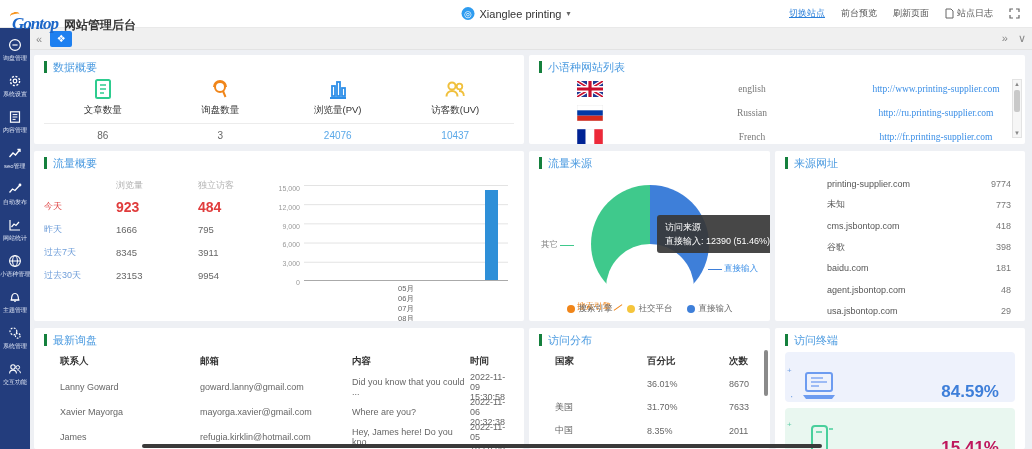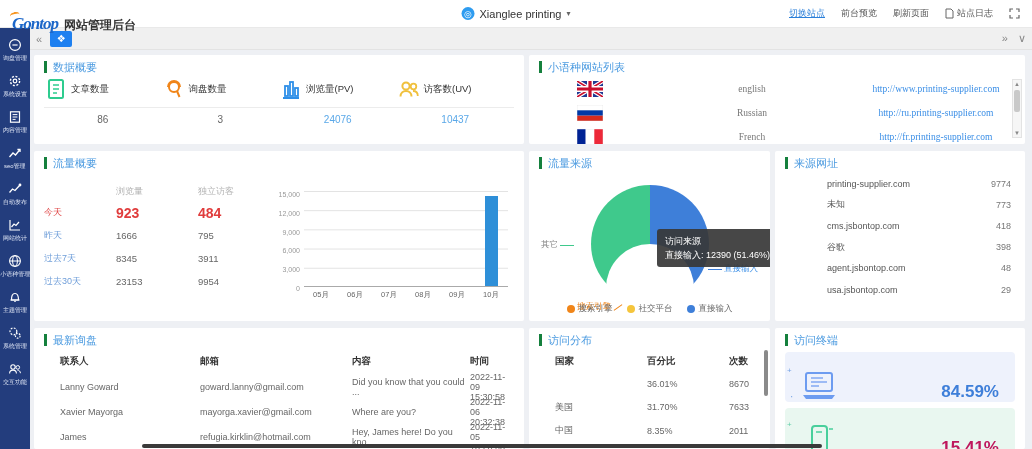--- a/index.html
+++ b/index.html
@@ -31,59 +31,59 @@
   .tab-arrow { color:#888; font-size:11px; cursor:pointer; }
   .tab-active { width:22px; height:16px; background:#1e80f0; color:#fff; font-size:10px; display:flex; align-items:center; justify-content:center; border-radius:2px; cursor:pointer; }
   .tab-right { margin-left:auto; display:flex; gap:10px; }
 
   .content { flex:1; padding:5px 7px 0 4px; display:grid; grid-template-columns:490px 241px 1fr; grid-template-rows:89px 170px 1fr; gap:7px 5px; overflow:hidden; }
   .panel { background:#fff; border-radius:2px; padding:6px 10px; overflow:hidden; position:relative; }
   .ptitle { font-size:11px; color:#4a9ae0; border-left:3px solid #15803d; padding-left:6px; line-height:12px; margin-bottom:4px; }
 
   
   .stats-row { display:grid; grid-template-columns:repeat(4,1fr); margin-top:2px; }
-  .stat { display:flex; flex-direction:row; align-items:center; gap:3px; }
+  .stat { display:flex; flex-direction:column; align-items:center; gap:3px; }
   .stat .lbl { font-size:9.5px; color:#333; }
   .stats-vals { display:grid; grid-template-columns:repeat(4,1fr); border-top:1px solid #ececec; margin-top:6px; padding-top:6px; }
   .stats-vals span { text-align:center; font-size:10px; color:#666; }
   .stats-vals span.blue { color:#5aa8e8; }
 
   
   .lang-row { display:grid; grid-template-columns:70px 210px 1fr; align-items:center; height:24px; padding-left:38px;font-family:Liberation Serif, serif; }
   .lang-name { font-size:9.5px; color:#777; text-align:center; }
   .lang-url { font-size:9.5px; color:#3a8ee6; text-align:center; cursor:pointer; }
   .vscroll { position:absolute; right:3px; top:24px; bottom:6px; width:10px; background:#f6f6f6; border:1px solid #e3e3e3; display:flex; flex-direction:column; justify-content:space-between; align-items:center; }
   .vscroll .a { font-size:6px; color:#888; line-height:8px; cursor:pointer; }
   .vscroll .thumb { position:absolute; top:10px; left:1px; width:6px; height:22px; background:#c9c9c9; border-radius:2px; cursor:pointer; }
 
   
-  .tov { display:flex; margin-top:12px; }
+  .tov { display:flex; margin-top:6px; }
   .tov-table { width:228px; flex:none; font-size:9px; }
   .tov-hrow, .tov-row { display:grid; grid-template-columns:72px 82px 74px; align-items:center; height:23px; }
   .tov-hrow { color:#b3b3b3; height:20px; }
   .tov-row .rl { font-size:9px; color:#6f9ed9; }
   .tov-row .rl.today { color:#e04848; }
   .tov-row .v { color:#666; font-size:9.5px; }
   .tov-row .v.today { color:#e03c3c; font-size:14px; font-weight:bold; }
   .chart-wrap { flex:1; display:flex; margin-top:10px; padding-right:6px; }
   .ylabels { display:flex; flex-direction:column; justify-content:space-between; align-items:flex-end; height:101px; font-size:7px; color:#999; padding-right:4px; width:32px; flex:none; }
   .plot-col { flex:1; }
   .plot { height:96px; border-bottom:1px solid #aaa; background:linear-gradient(#e2e2e2 1px, transparent 1px); background-size:100% 19.2px; display:flex; }
   .bar-cell { flex:1; display:flex; align-items:flex-end; justify-content:center; }
   .bar { width:13px; background:#2e8fd8; }
-  .xlabels { display:flex; margin-top:3px; }
+  .xlabels { display:flex; margin-top:3px;flex-direction:column; }
   .xlabels span { flex:1; text-align:center; font-size:7.5px; color:#666; }
 
   
   .donut-area { position:relative; height:140px; }
   .ring { position:absolute; left:50%; top:12px; transform:translateX(-50%); width:118px; height:118px; border-radius:50%; }
   .hole { position:absolute; left:50%; top:71px; transform:translateX(-50%); width:88px; height:88px; border-radius:50%; background:#fff; }
   .callout { position:absolute; font-size:8.5px; display:flex; align-items:center; gap:2px; }
   .callout .ln { width:14px; height:1px; }
-  .tooltip { position:absolute; left:118px; top:56px; background:rgba(55,55,55,.92); color:#fff; border-radius:3px; padding:5px 8px; font-size:9px; line-height:14px; z-index:3; white-space:nowrap; }
+  .tooltip { position:absolute; left:118px; top:42px; background:rgba(55,55,55,.92); color:#fff; border-radius:3px; padding:5px 8px; font-size:9px; line-height:14px; z-index:3; white-space:nowrap; }
   .legend { position:absolute; left:0; right:0; bottom:-2px; display:flex; justify-content:center; gap:14px; }
   .leg-item { display:flex; align-items:center; gap:4px; font-size:8.5px; color:#666; cursor:pointer; }
   .dot { width:8px; height:8px; border-radius:50%; }
 
   
   .src-row { display:flex; justify-content:space-between; align-items:center; height:21.2px; padding:0 4px 0 6px; }
   .src-row .n { font-size:9px; color:#555;margin-left:36px; }
   .src-row .v { font-size:9px; color:#777; }
 
   
@@ -440,20 +440,24 @@
           </div>
         <div class="src-row">
             <span class="n">cms.jsbontop.com</span>
             <span class="v">418</span>
           </div>
         <div class="src-row">
             <span class="n">谷歌</span>
             <span class="v">398</span>
           </div>
         <div class="src-row">
+            <span class="n">baidu.com</span>
+            <span class="v">181</span>
+          </div>
+        <div class="src-row">
             <span class="n">agent.jsbontop.com</span>
             <span class="v">48</span>
           </div>
         <div class="src-row">
             <span class="n">usa.jsbontop.com</span>
             <span class="v">29</span>
           </div>
 
       </div>
 

